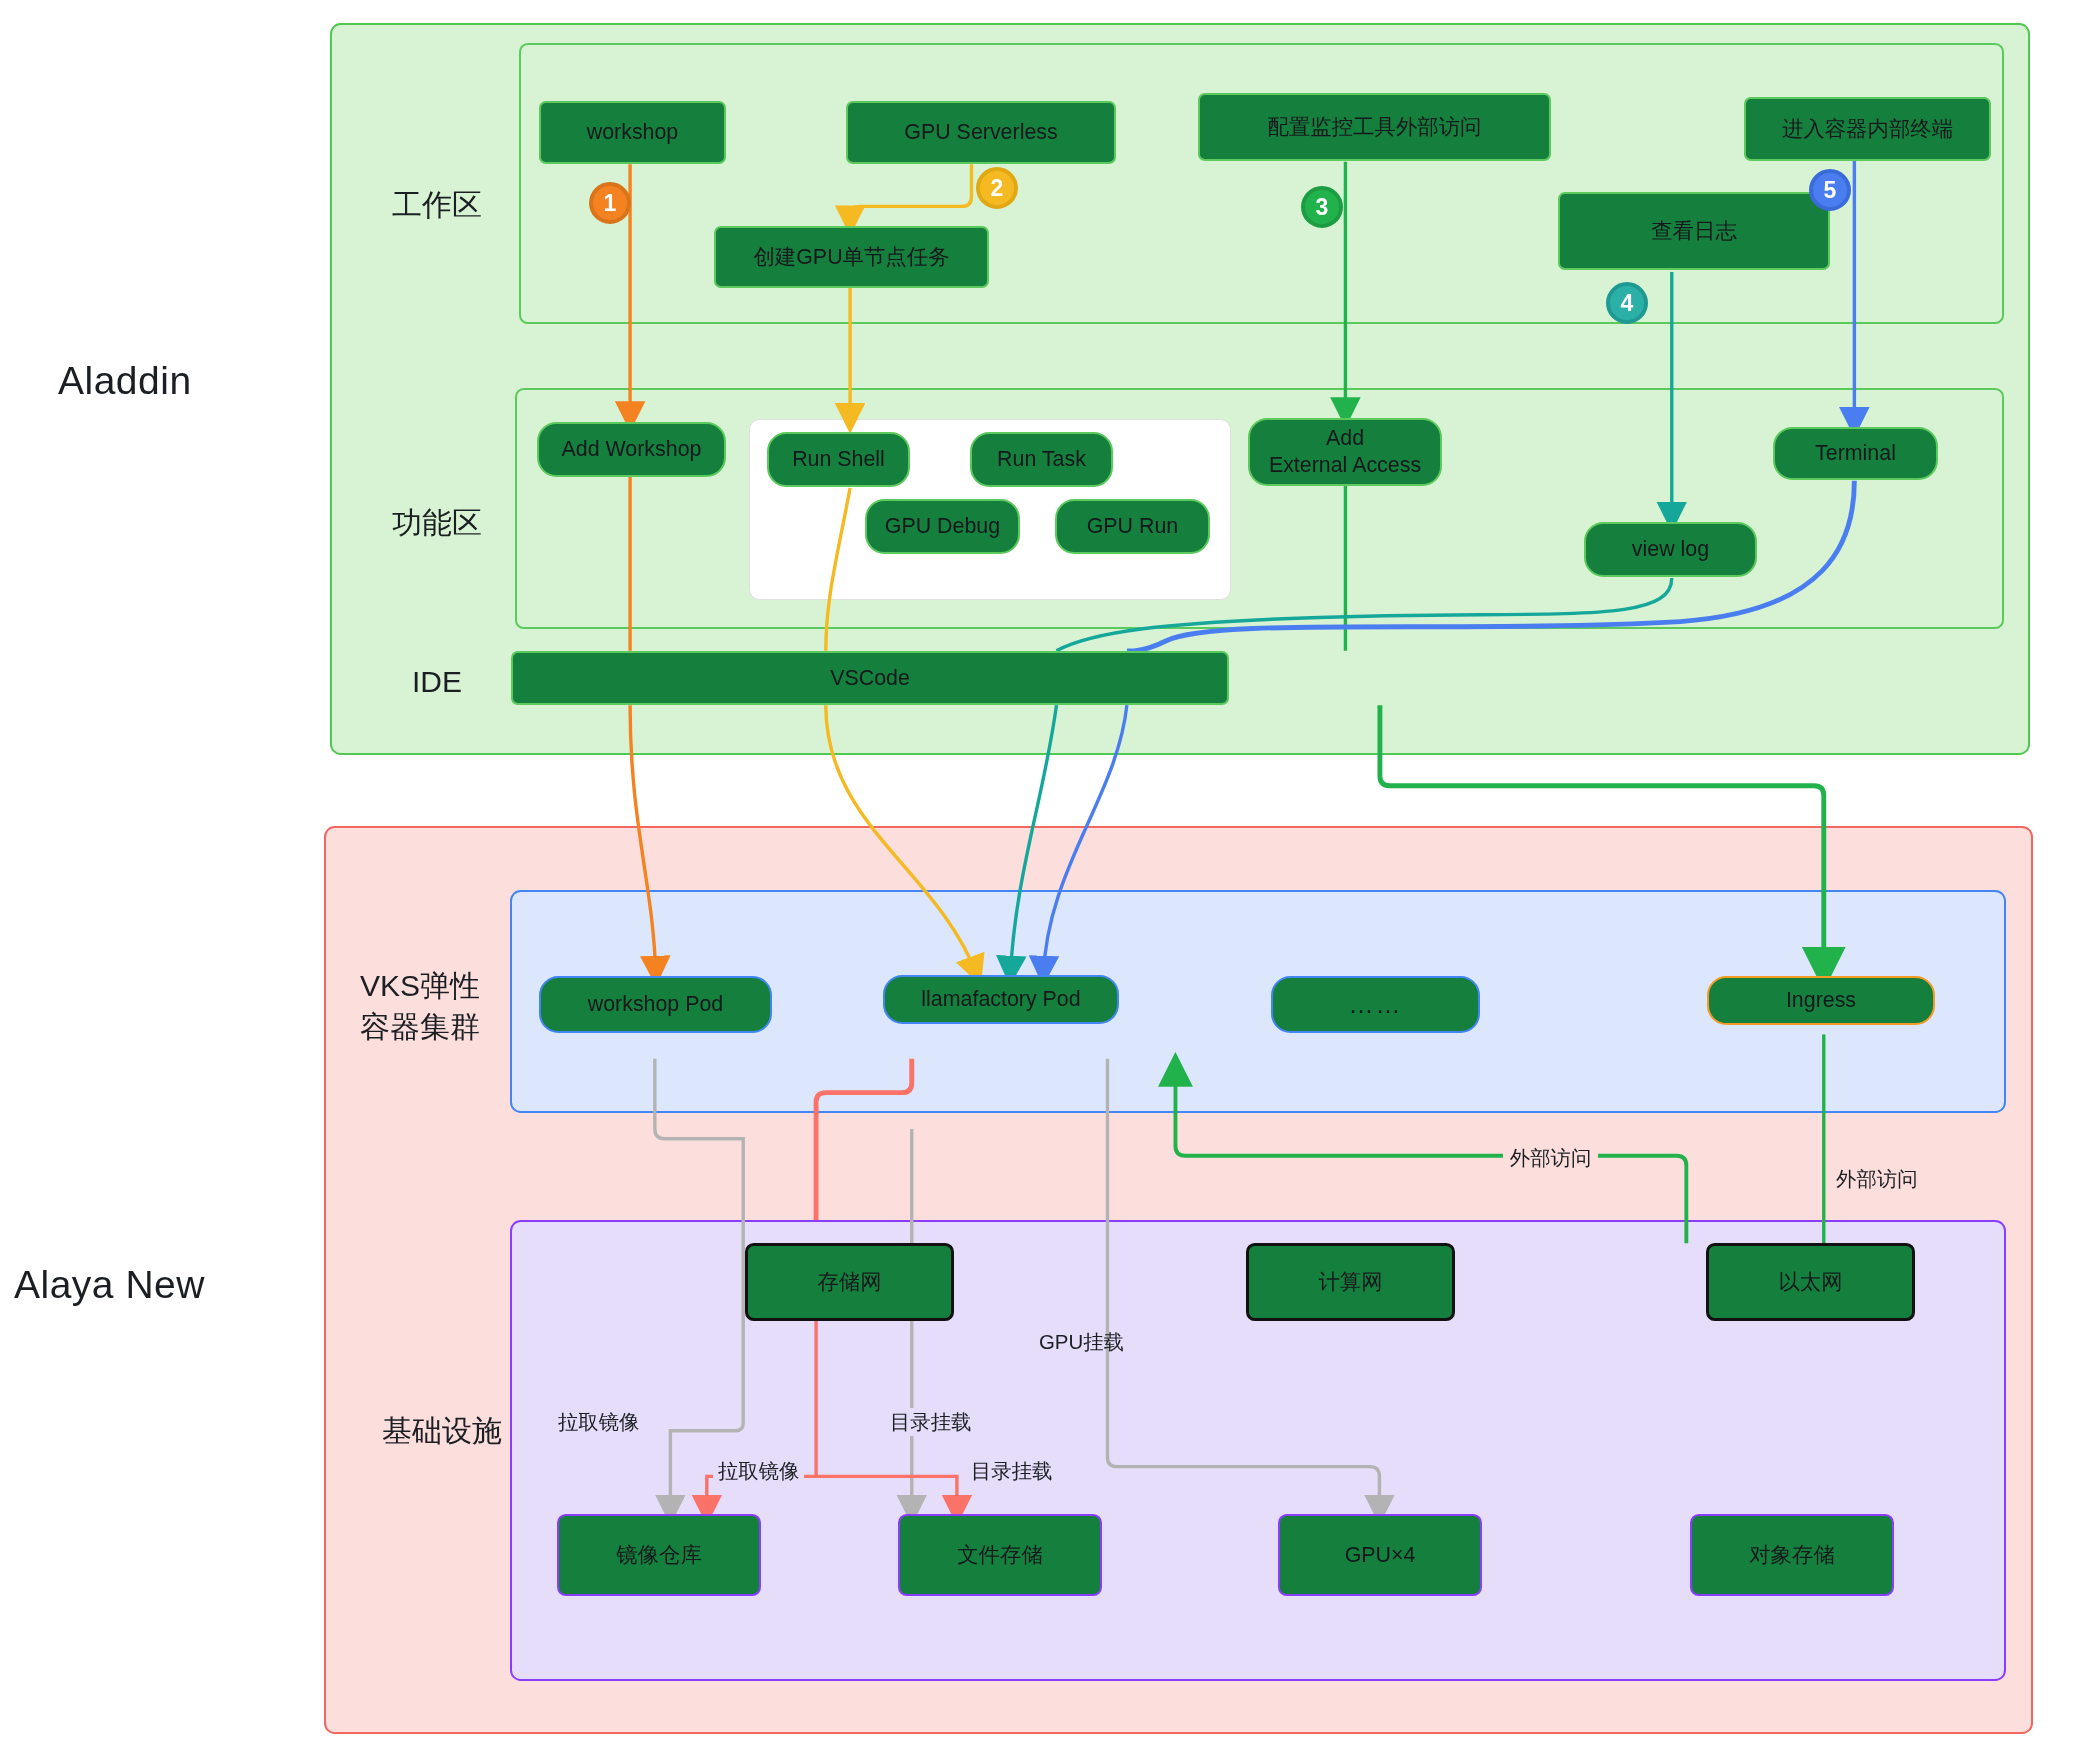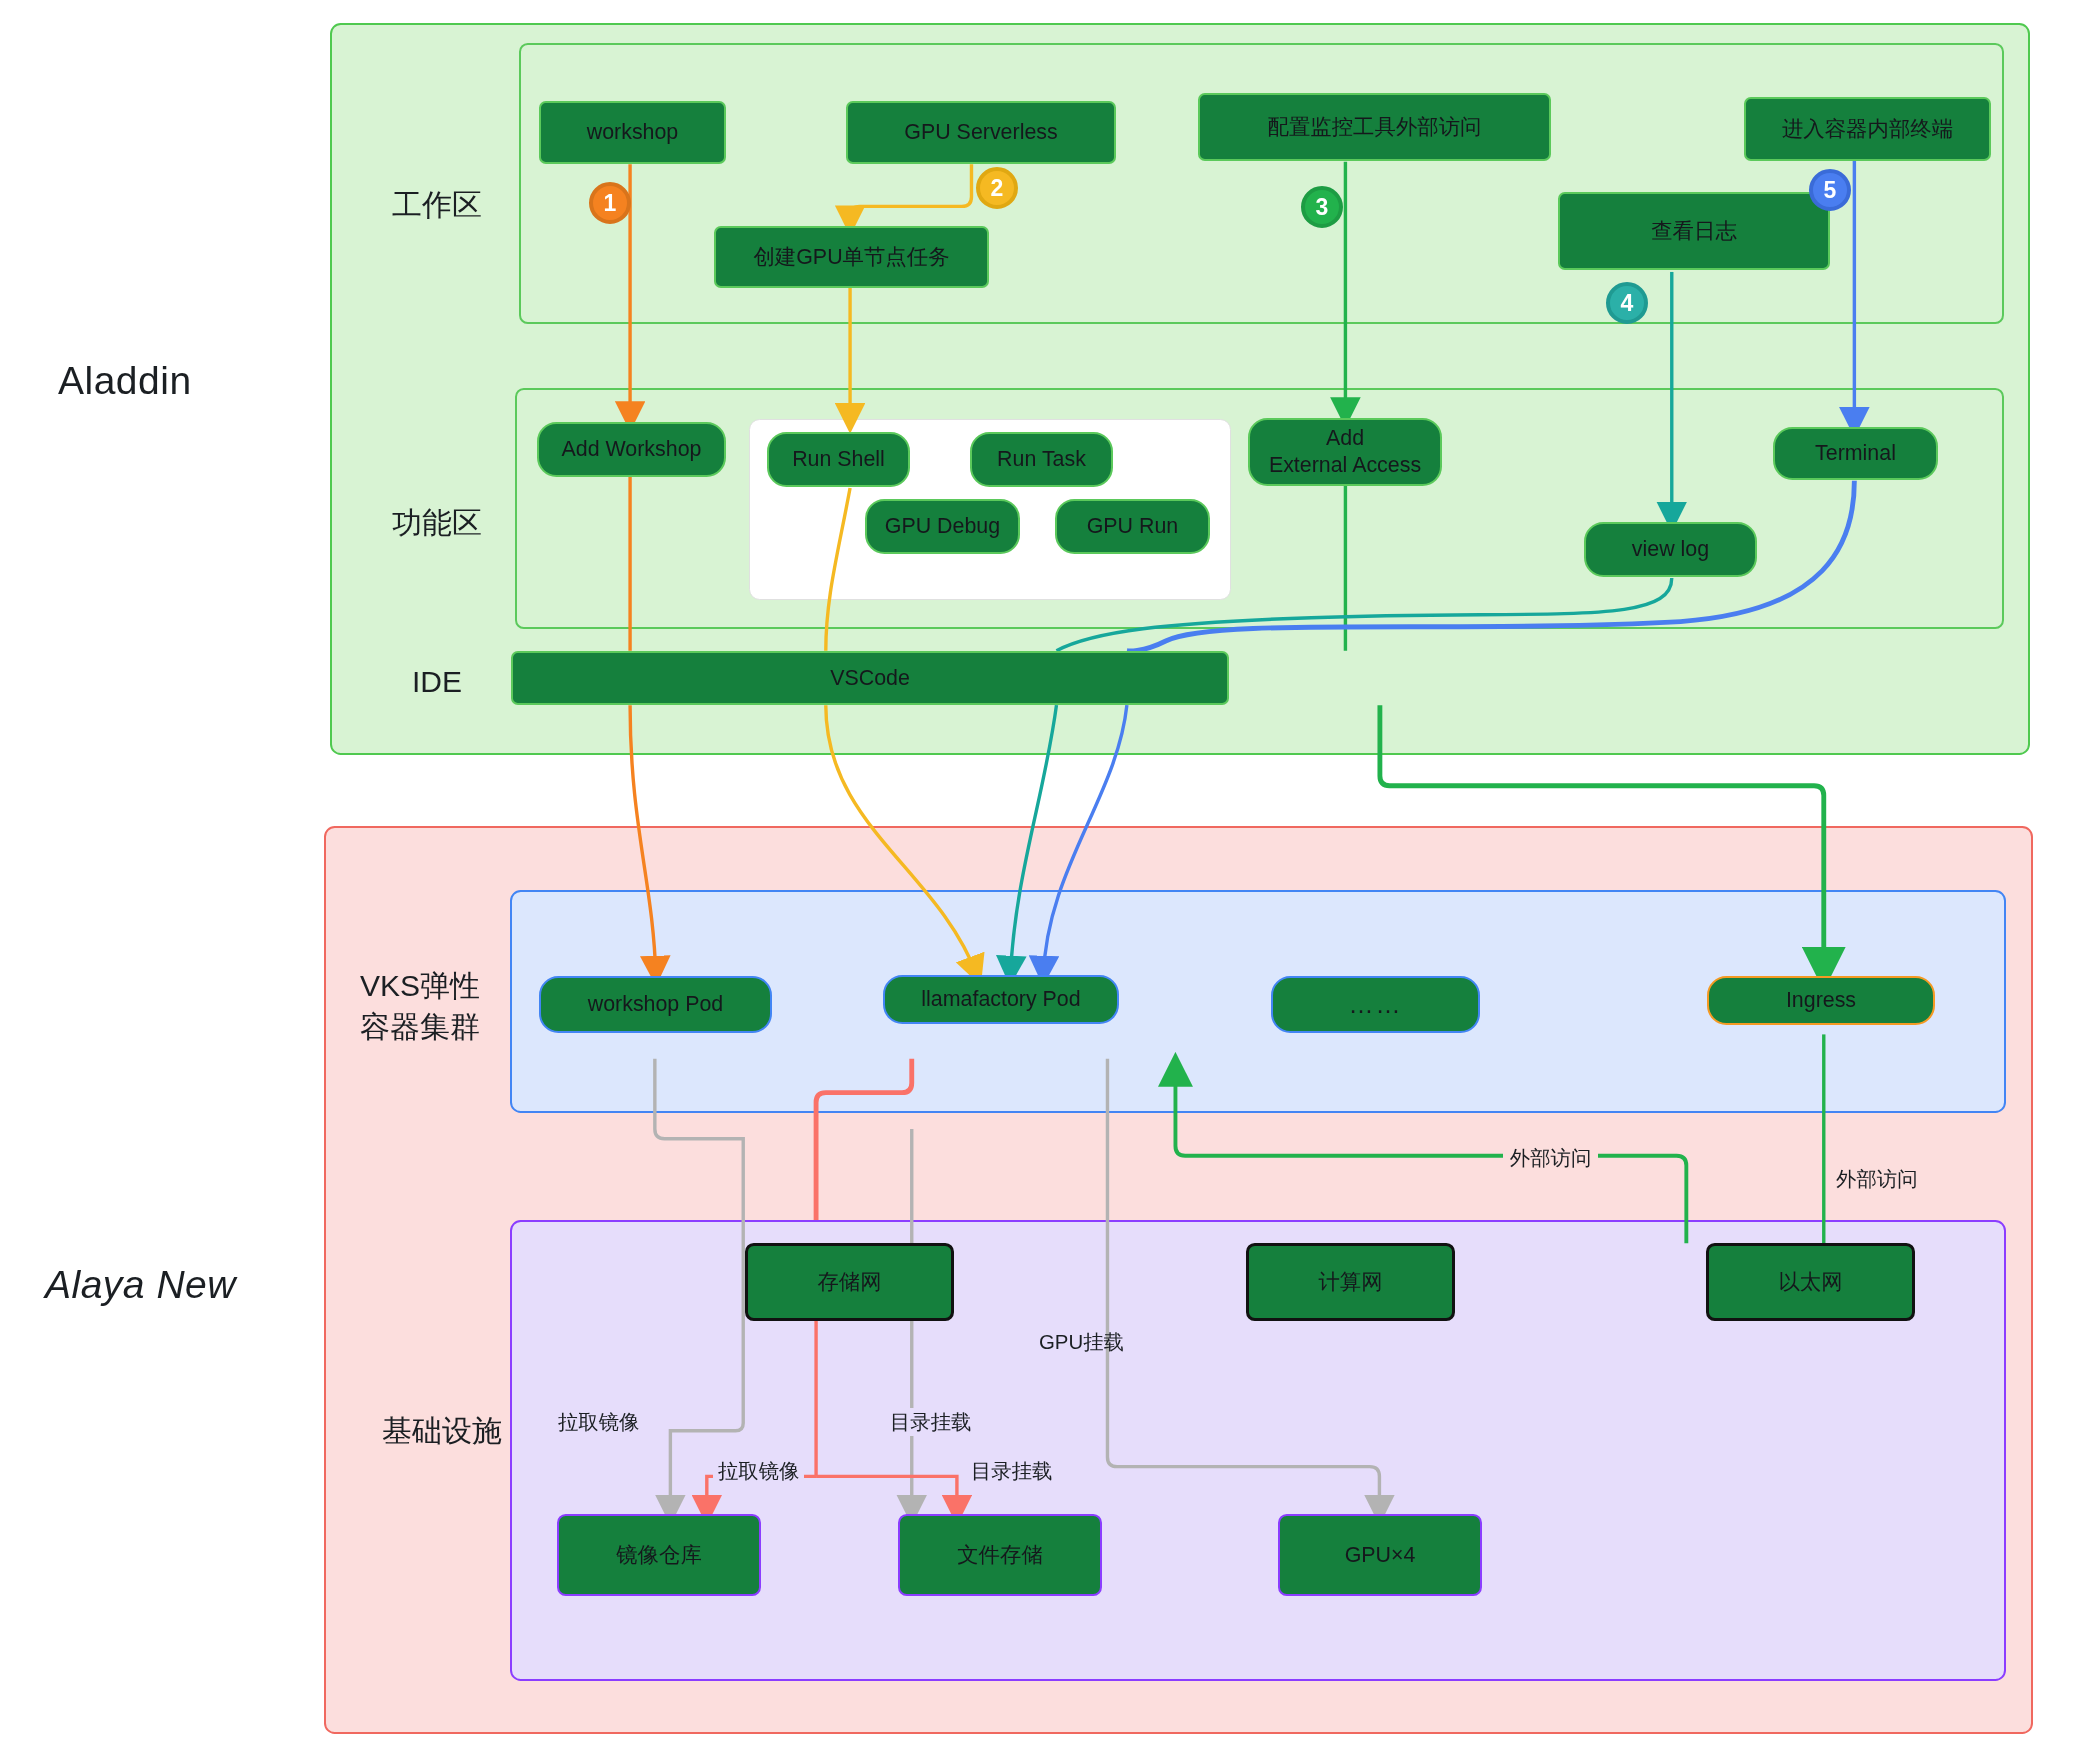--- a/index.html
+++ b/index.html
@@ -108,21 +108,21 @@
     <path d="M1680,2560 L1680,3040" stroke="#fa7268" stroke-width="7" fill="none"></path>
     <path d="M1680,3040 L1455,3040 L1455,3120" stroke="#fa7268" stroke-width="7" fill="none" marker-end="url(#ah-red)"></path>
     <path d="M1680,3040 L1970,3040 L1970,3120" stroke="#fa7268" stroke-width="7" fill="none" marker-end="url(#ah-red)"></path>
 
     <path d="M3472,2560 L3472,2400 Q3472,2380 3452,2380 L2440,2380 Q2420,2380 2420,2360 L2420,2190" stroke="#22b24c" stroke-width="8" fill="none" marker-end="url(#ah-green2)"></path>
 
     <path d="M3755,2130 L3755,2560" stroke="#22b24c" stroke-width="7" fill="none"></path>
   </svg>
 
   <div class="lbl sidelabel" style="left:58px;top:359px;">Aladdin</div>
-  <div class="lbl sidelabel" style="left:45px;top:1263px;font-style:italic;">Alaya New</div>
+  <div class="lbl sidelabel" style="left:14px;top:1263px;">Alaya New</div>
 
   <div class="lbl rowlabel" style="left:374px;top:185px;width:126px;">工作区</div>
   <div class="lbl rowlabel" style="left:374px;top:503px;width:126px;">功能区</div>
   <div class="lbl rowlabel" style="left:374px;top:665px;width:126px;">IDE</div>
   <div class="lbl rowlabel" style="left:340px;top:966px;width:160px;white-space:pre-line;">VKS弹性
 容器集群</div>
   <div class="lbl rowlabel" style="left:369px;top:1411px;width:146px;">基础设施</div>
 
   <div class="node sq" style="left:539px;top:101px;width:187px;height:63px;">
     <span>workshop</span>
@@ -197,20 +197,23 @@
   </div>
 
   <div class="node viol" style="left:557px;top:1514px;width:204px;height:82px;">
     <span>镜像仓库</span>
   </div>
   <div class="node viol" style="left:898px;top:1514px;width:204px;height:82px;">
     <span>文件存储</span>
   </div>
   <div class="node viol" style="left:1278px;top:1514px;width:204px;height:82px;">
     <span>GPU×4</span>
+  </div>
+  <div class="node viol" style="left:1690px;top:1514px;width:204px;height:82px;">
+    <span>对象存储</span>
   </div>
 
   <div class="badge" style="left:589px;top:182px;background:#f58220;border:4.4px solid #d9741b;">
     <span>1</span>
   </div>
   <div class="badge" style="left:976px;top:167px;background:#f5b922;border:4.4px solid #e0a812;">
     <span>2</span>
   </div>
   <div class="badge" style="left:1301px;top:186px;background:#22b24c;border:4.4px solid #1d9c43;">
     <span>3</span>

